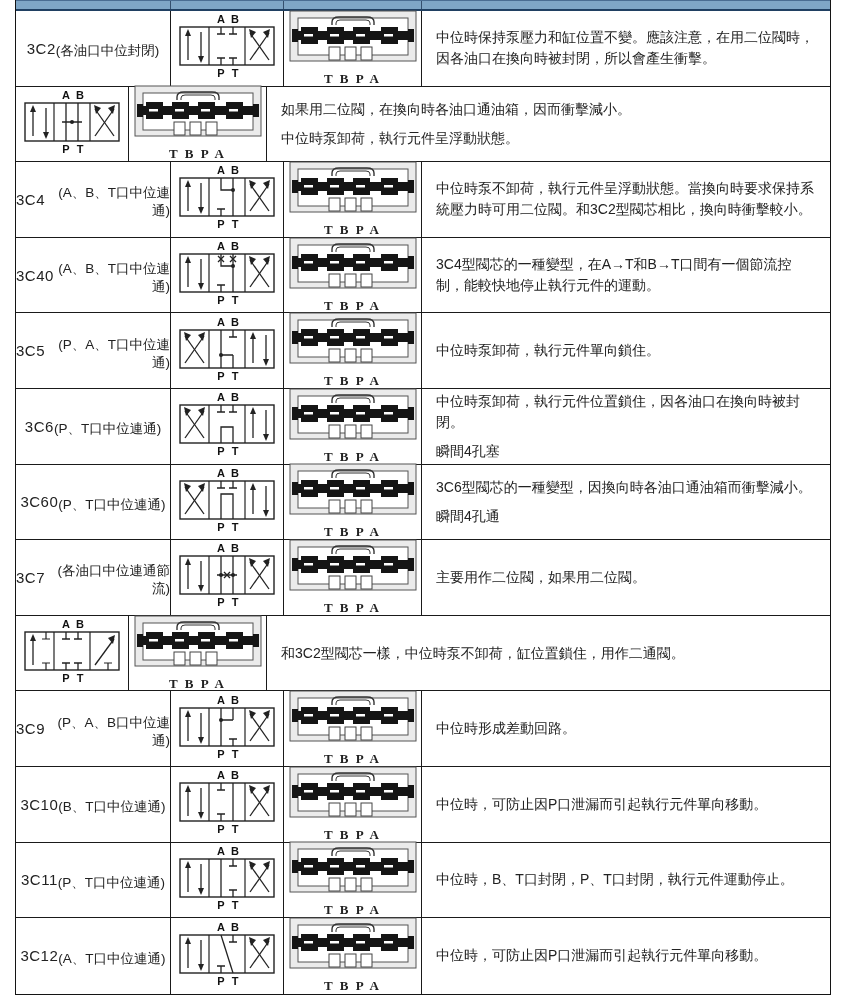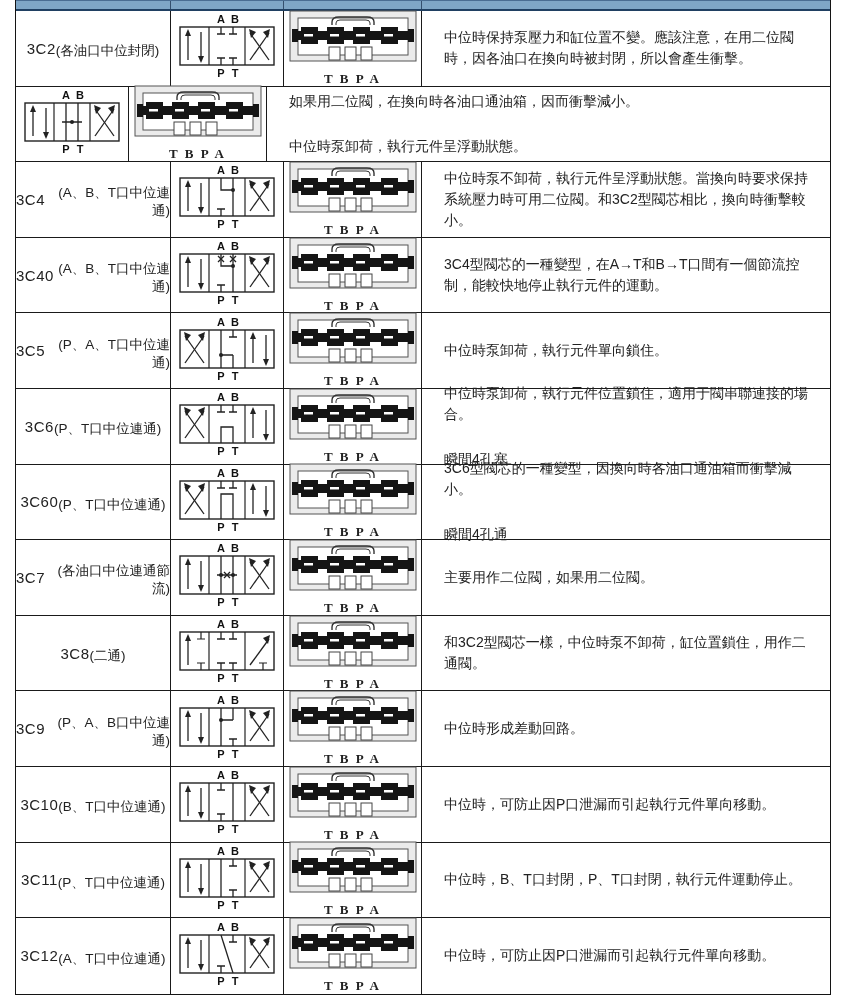--- a/index.html
+++ b/index.html
@@ -18,21 +18,21 @@
         align-items:center;justify-content:center;}
   .c1{width:155px;flex-direction:row;text-align:right;}
   .model{font-size:15px;letter-spacing:.5px;}
   .model-sub{font-size:13.5px;margin-top:6px;}
   .c2{width:113px;}
   .c3{width:138px;flex-direction:column;}
   .spool-label{font-family:"Liberation Serif",serif;font-weight:bold;font-size:13px;
                letter-spacing:2px;margin-top:1px;}
   .c4{flex:1;border-right:none;flex-direction:column;align-items:flex-start;
       justify-content:center;padding:5px 10px;font-size:14px;line-height:21px;}
-  .c4 p{margin:12px;}
+  .c4 p{margin:4px;}
   svg text{font-family:"Liberation Sans",sans-serif;}
 </style>
 </head>
 <body>
 
 <div class="table">
   <div class="header-strip">
     <div class="hc w1"></div>
     <div class="hc w2"></div>
     <div class="hc w3"></div>
@@ -357,21 +357,21 @@
               <rect x="3" y="19" width="6" height="13" fill="#151515"></rect>
               <rect x="119" y="19" width="6" height="13" fill="#151515"></rect>
               <rect x="15" y="24" width="9" height="2.5" fill="#fff"></rect>
               <rect x="41" y="24" width="9" height="2.5" fill="#fff"></rect>
               <rect x="67" y="24" width="9" height="2.5" fill="#fff"></rect>
               <rect x="95" y="24" width="9" height="2.5" fill="#fff"></rect>
             </svg></div>
       <div class="spool-label">T B P A</div>
     </div>
     <div class="cell c4">
-          <p>中位時泵卸荷，執行元件位置鎖住，適用于閥串聯連接的場合。</p>
+          <p>中位時泵卸荷，執行元件位置鎖住，因各油口在換向時被封閉。</p>
           <p>瞬間4孔塞</p>
         </div>
   </div>
 
   <div class="row">
     <div class="cell c1">
       <div class="model">3C60</div>
       <div class="model-sub">(P、T口中位連通)</div>
     </div>
     <div class="cell c2">
@@ -475,24 +475,20 @@
               <rect x="95" y="24" width="9" height="2.5" fill="#fff"></rect>
             </svg></div>
       <div class="spool-label">T B P A</div>
     </div>
     <div class="cell c4">
           <p>主要用作二位閥，如果用二位閥。</p>
         </div>
   </div>
 
   <div class="row">
-    <div class="cell c1">
-      <div class="model">3C8</div>
-      <div class="model-sub">(二通)</div>
-    </div>
     <div class="cell c2">
       <div class="symbol-box"><svg width="96" height="66" viewBox="0 0 96 66">
               <rect x="1" y="14" width="94" height="38" fill="#fff" stroke="#222" stroke-width="1.4"></rect>
               <line x1="30" y1="14" x2="30" y2="52" stroke="#222" stroke-width="1.2"></line>
               <line x1="66" y1="14" x2="66" y2="52" stroke="#222" stroke-width="1.2"></line>
               <line x1="9" y1="47" x2="9" y2="21" stroke="#222" stroke-width="1.3"></line>
               <polygon points="6,23 12,23 9,16" fill="#222"></polygon>
               <path d="M22,14 V21 M18,21 H26 M22,52 V45 M18,45 H26" stroke="#222" stroke-width="1.2" fill="none"></path>
               <path d="M42,14 V21 M38,21 H46" fill="none" stroke="#222" stroke-width="1.3"></path>
               <path d="M54,14 V21 M50,21 H58" fill="none" stroke="#222" stroke-width="1.3"></path>

